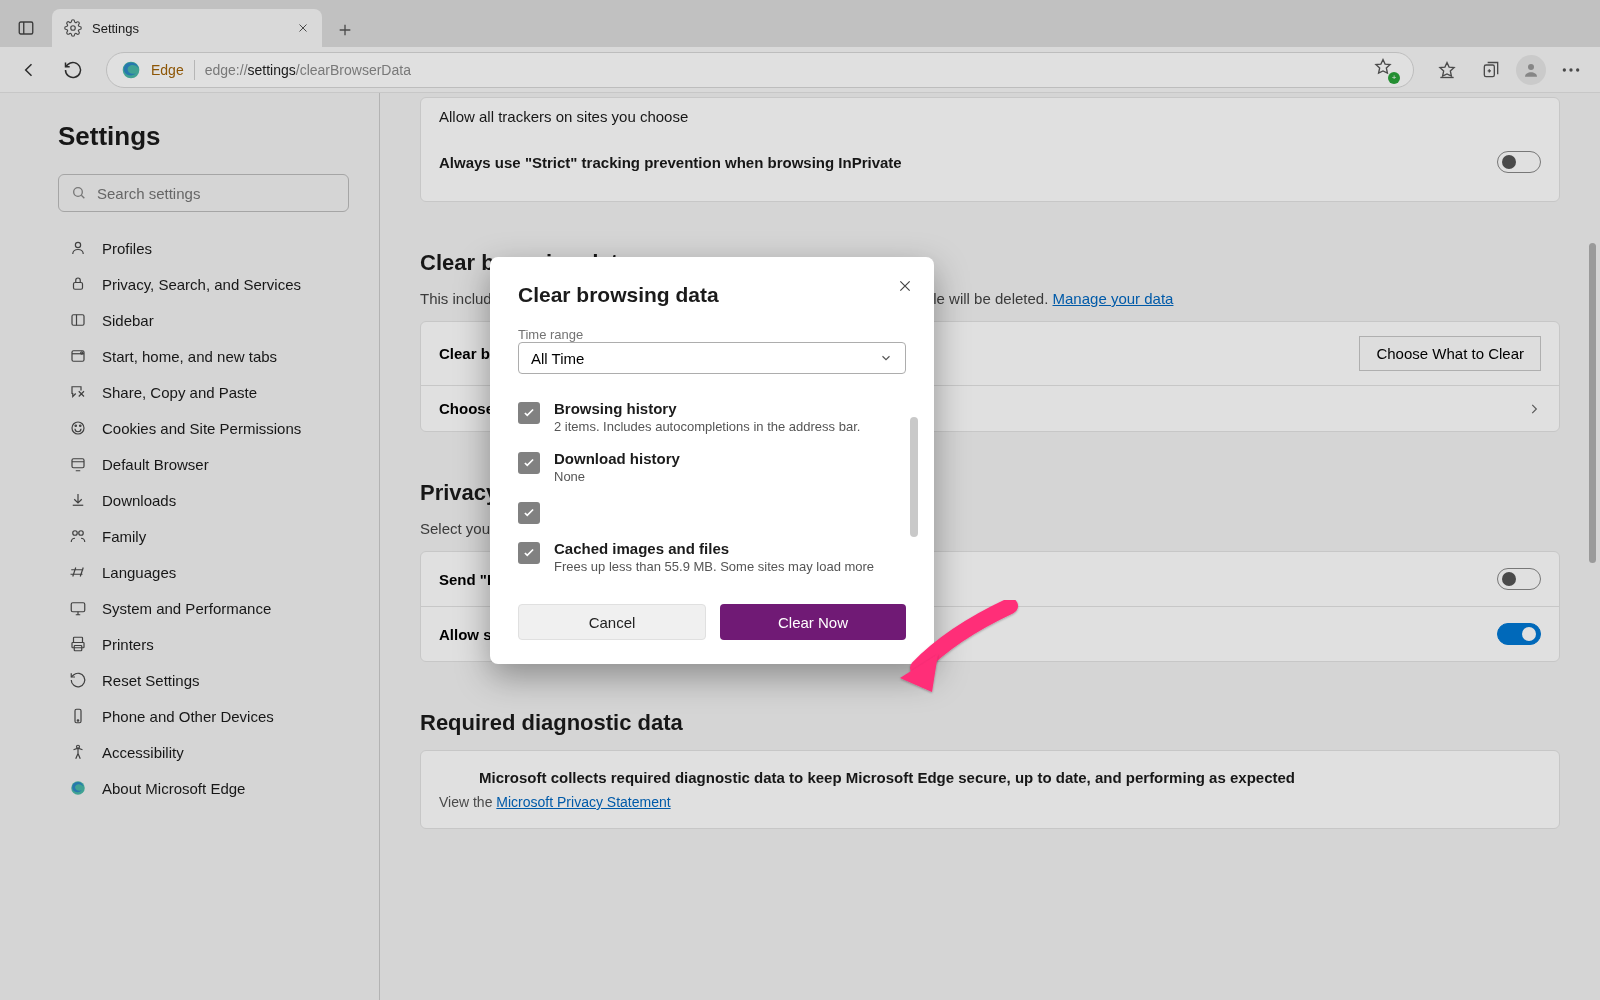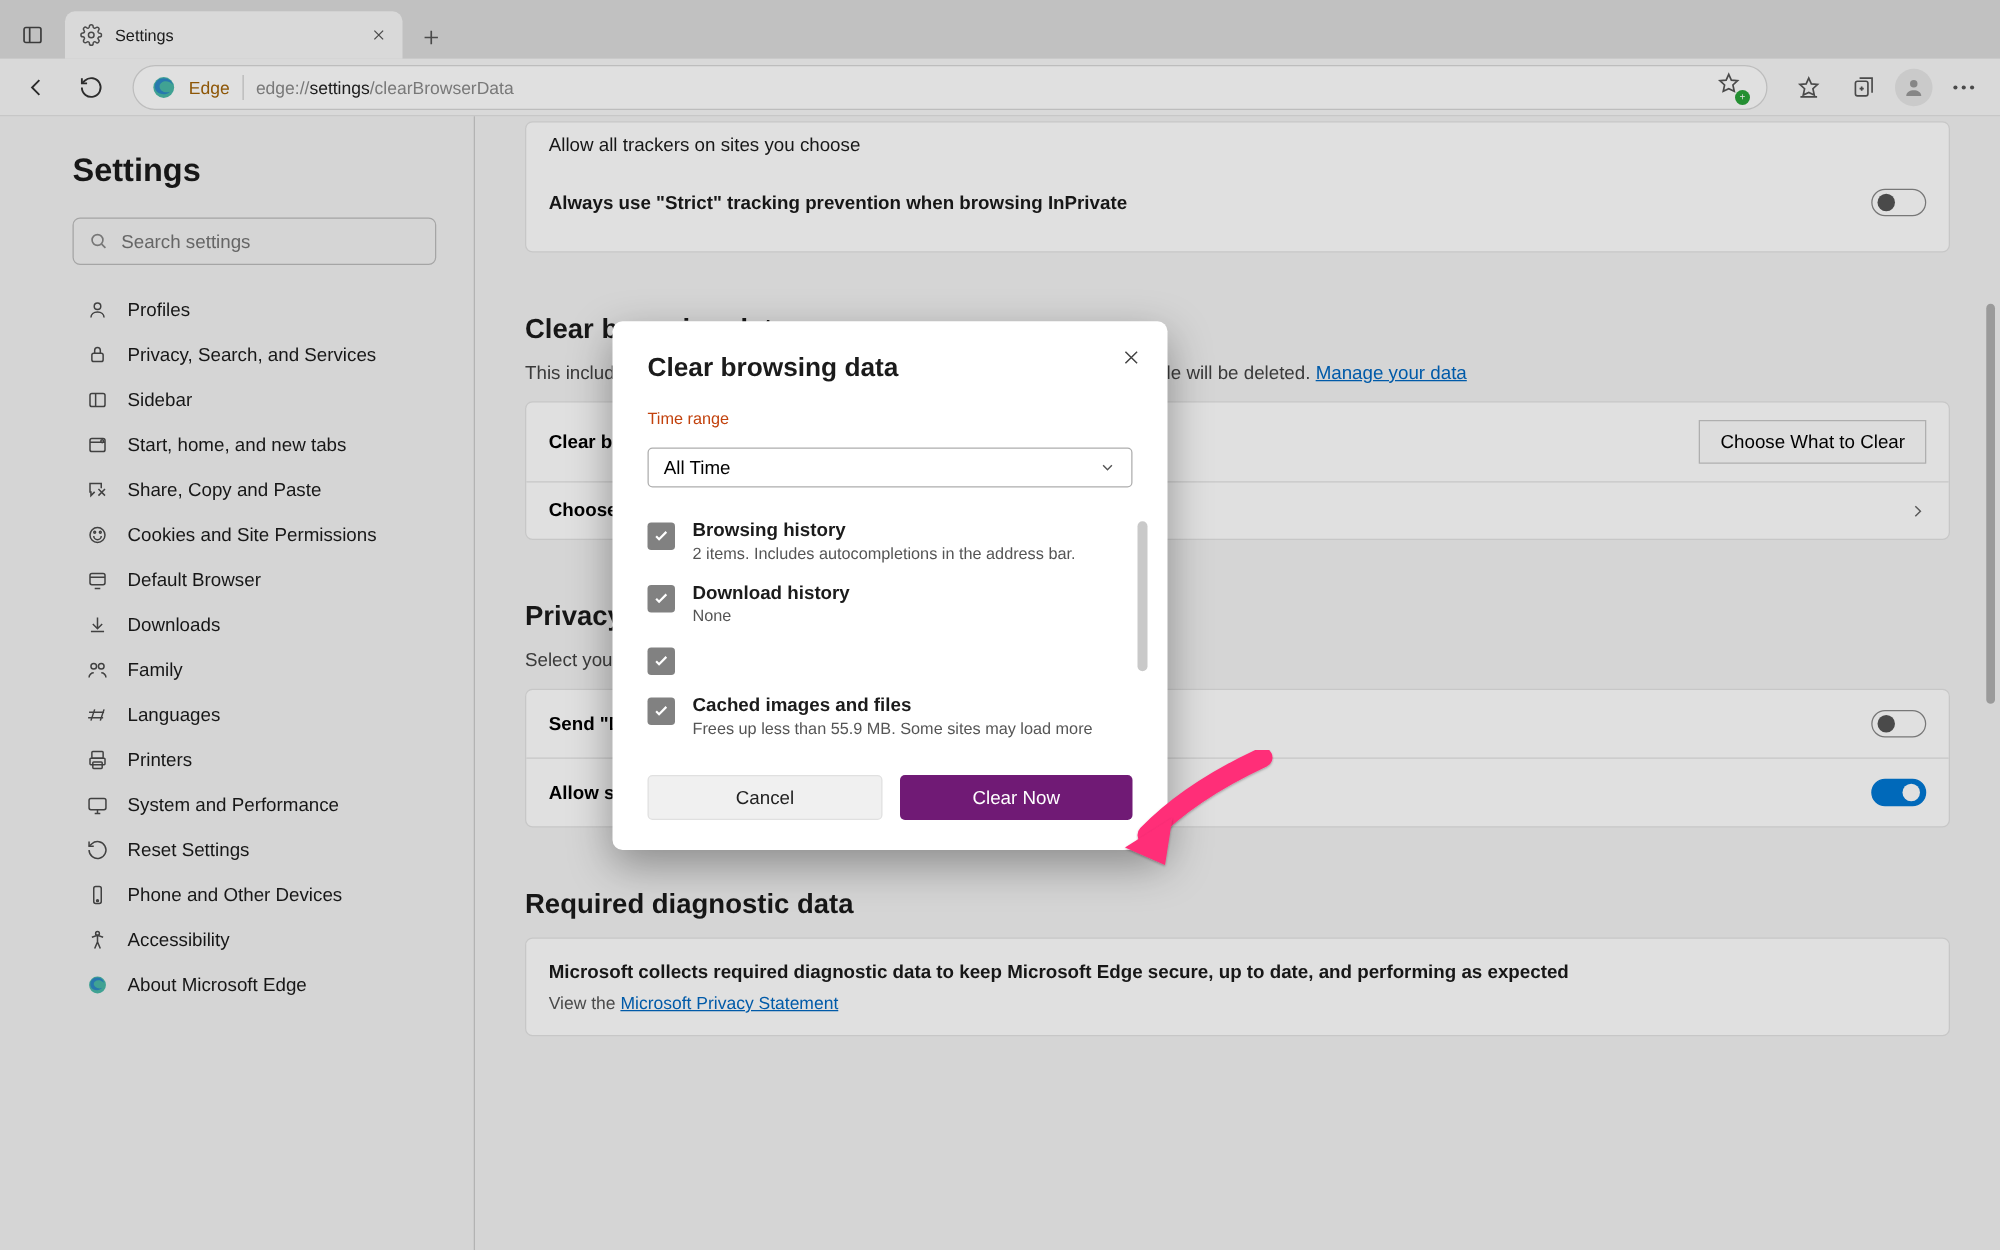--- a/index.html
+++ b/index.html
@@ -57,31 +57,31 @@
 .section-desc { font-size:15px; color:#444; margin-bottom:14px; }
 .linklike { color:#0067c0; text-decoration:underline; cursor:pointer; }
 
 .cbd-card .split-row { display:flex; align-items:center; justify-content:space-between; padding:14px 18px; border-bottom:1px solid #e3e3e3; }
 .cbd-card .split-row:last-child { border-bottom:none; }
 .split-row .lbl { font-size:15px; font-weight:600; }
 .choose-btn { border:1px solid #c8c8c8; background:#fcfcfc; border-radius:0; padding:8px 16px; font-size:15px; }
 .chevron { color:#666; }
 
 .diag-card { padding:18px; margin-top:14px; }
-.diag-card .strong { font-size:15px; font-weight:600; color:#1b1b1b; }
+.diag-card .strong { font-size:15px; font-weight:600; color:#1b1b1b;margin-left:40px; }
 .diag-card .sub { font-size:14px; color:#555; margin-top:8px; }
 
 
 .dim { position:absolute; inset:0; background:rgba(0,0,0,0.12); }
 
 
 .modal { position:absolute; left:490px; top:257px; width:444px; background:#fff; border-radius:8px; box-shadow:0 12px 34px rgba(0,0,0,0.35); padding:26px 28px 24px; }
 .modal h2 { font-size:21px; font-weight:600; color:#1b1b1b; margin-bottom:20px; }
 .modal .close-x { position:absolute; top:16px; right:16px; width:26px; height:26px; display:flex; align-items:center; justify-content:center; color:#444; }
-.modal .field-lbl { font-size:13px; color:#c2410c; margin-bottom:16px; }
+.modal .field-lbl { font-size:13px; color:#737373; margin-bottom:0; }
 .select { border:1px solid #adadad; border-radius:4px; height:32px; display:flex; align-items:center; justify-content:space-between; padding:0 12px; font-size:15px; margin-bottom:18px; }
 .opt { display:flex; gap:14px; padding:8px 0; }
 .chk { width:22px; height:22px; border-radius:3px; background:#818181; display:flex; align-items:center; justify-content:center; flex-shrink:0; margin-top:2px; }
 .chk svg { width:14px; height:14px; color:#fff; }
 .opt .texts .t { font-size:15px; font-weight:600; color:#1b1b1b; }
 .opt .texts .s { font-size:13px; color:#555; margin-top:2px; }
 .opt-scroll { position:absolute; top:160px; right:16px; width:8px; height:120px; background:#c9c9c9; border-radius:4px; }
 .modal-btns { display:flex; gap:14px; margin-top:22px; }
 .btn { flex:1; height:36px; border-radius:4px; font-size:15px; display:flex; align-items:center; justify-content:center; }
 .btn.secondary { background:#f0f0f0; color:#222; border:1px solid #e0e0e0; }
@@ -287,35 +287,35 @@
           <span class="ico">
             <svg width="18" height="18" viewBox="0 0 24 24" fill="none" stroke="#4a4a4a" stroke-width="1.6">
               <path d="M5 18l4-12M15 18l4-12M3 9h16M2 15h16"></path>
             </svg>
           </span>
           <span>Languages</span>
         </div>
         <div class="nav-item">
           <span class="ico">
             <svg width="18" height="18" viewBox="0 0 24 24" fill="none" stroke="#4a4a4a" stroke-width="1.6">
+              <rect x="3" y="5" width="18" height="12" rx="2"></rect>
+              <path d="M9 21h6M12 17v4"></path>
+            </svg>
+          </span>
+          <span>System and Performance</span>
+        </div>
+        <div class="nav-item">
+          <span class="ico">
+            <svg width="18" height="18" viewBox="0 0 24 24" fill="none" stroke="#4a4a4a" stroke-width="1.6">
               <rect x="6" y="3" width="12" height="7" rx="1"></rect>
               <rect x="4" y="10" width="16" height="7" rx="1"></rect>
               <rect x="7" y="14" width="10" height="7" rx="1"></rect>
             </svg>
           </span>
           <span>Printers</span>
-        </div>
-        <div class="nav-item">
-          <span class="ico">
-            <svg width="18" height="18" viewBox="0 0 24 24" fill="none" stroke="#4a4a4a" stroke-width="1.6">
-              <rect x="3" y="5" width="18" height="12" rx="2"></rect>
-              <path d="M9 21h6M12 17v4"></path>
-            </svg>
-          </span>
-          <span>System and Performance</span>
         </div>
         <div class="nav-item">
           <span class="ico">
             <svg width="18" height="18" viewBox="0 0 24 24" fill="none" stroke="#4a4a4a" stroke-width="1.6">
               <path d="M3 12a9 9 0 1 0 3-6.7L3 8"></path>
               <path d="M3 3v5h5"></path>
             </svg>
           </span>
           <span>Reset Settings</span>
         </div>

